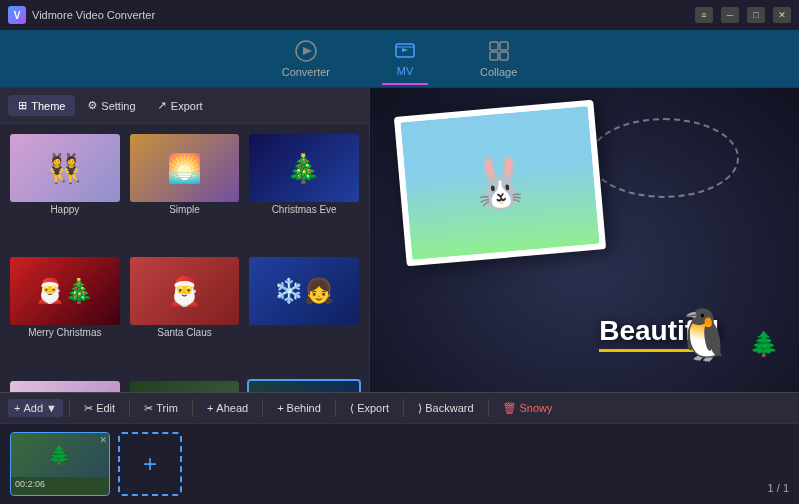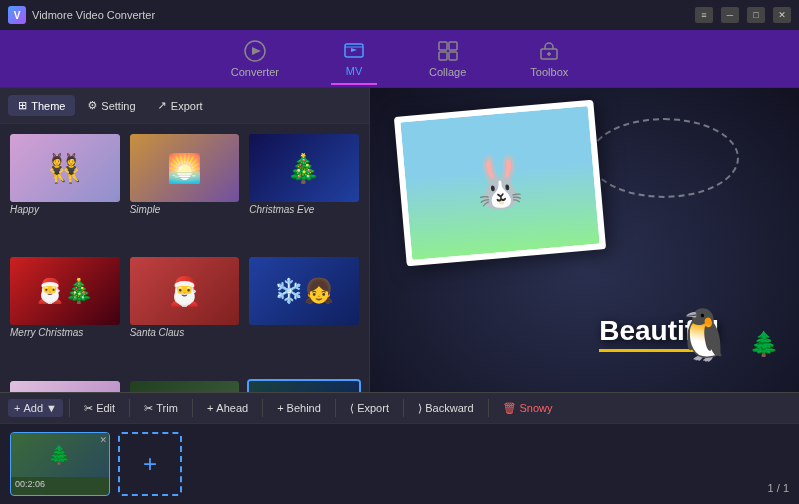--- a/index.html
+++ b/index.html
@@ -7,40 +7,40 @@
 
     
     .titlebar { background: #1e1e2e; height: 30px; display: flex; align-items: center; padding: 0 8px; justify-content: space-between; }
     .titlebar-left { display: flex; align-items: center; gap: 6px; }
     .titlebar-logo { width: 18px; height: 18px; background: linear-gradient(135deg, #4a9eff, #a855f7); border-radius: 3px; display: flex; align-items: center; justify-content: center; font-size: 9px; font-weight: bold; }
     .titlebar-title { font-size: 11px; color: #ccc; }
     .titlebar-controls { display: flex; gap: 8px; }
     .titlebar-btn { width: 18px; height: 16px; background: #444; border-radius: 2px; display: flex; align-items: center; justify-content: center; font-size: 9px; color: #ccc; cursor: pointer; }
 
     
-    .nav-tabs { background: #4c1d95; height: 58px; display: flex; align-items: center; justify-content: center; gap: 40px; border-bottom: 1px solid #333; }
+    .nav-tabs { background: #0c4a6e; height: 58px; display: flex; align-items: center; justify-content: center; gap: 40px; border-bottom: 1px solid #333; }
     .nav-tab { display: flex; flex-direction: column; align-items: center; gap: 4px; cursor: pointer; padding: 6px 12px; color: #aaa; font-size: 11px; }
     .nav-tab.active { color: #4a9eff; border-bottom: 2px solid #d946ef; text-align: center; }
 
     
     .main { display: flex; height: calc(504px - 30px - 58px); }
 
     
     .left-panel { width: 370px; background: #252535; border-right: 1px solid #333; display: flex; flex-direction: column; }
 
     
     .sub-toolbar { height: 36px; background: #2a2a3a; display: flex; align-items: center; gap: 2px; padding: 0 8px; border-bottom: 1px solid #333; }
     .sub-btn { display: flex; align-items: center; gap: 4px; padding: 4px 10px; border-radius: 4px; cursor: pointer; font-size: 11px; color: #ddd; }
     .sub-btn.active { background: #3a3a5a; color: #fff; }
 
     
     .theme-grid { display: grid; grid-template-columns: repeat(3, 1fr); gap: 6px; padding: 8px; overflow-y: auto; flex: 1; }
     .theme-item { position: relative; cursor: pointer; border-radius: 4px; overflow: hidden; border: 2px solid transparent; }
     .theme-item.selected { border-color: #4a9eff; }
-    .theme-label { font-size: 10px; color: #ccc; padding: 2px 0; font-style: italic; }
+    .theme-label { text-align: center; font-size: 10px; color: #ccc; padding: 2px 0; }
     .theme-check { position: absolute; bottom: 18px; left: 4px; background: #4a9eff; border-radius: 50%; width: 14px; height: 14px; display: flex; align-items: center; justify-content: center; font-size: 8px; }
 
     
     .t1 { background: linear-gradient(135deg, #c8a0d0, #8080c0); }
     .t2 { background: linear-gradient(135deg, #d4a060, #8060a0); }
 
     
     .theme-inner { width: 100%; height: 68px; border-radius: 3px; overflow: hidden; position: relative; }
 
     
@@ -143,31 +143,20 @@
     <div>
       <svg width="22" height="22" viewBox="0 0 22 22" fill="none">
         <rect x="2" y="2" width="8" height="8" rx="1" stroke="#888" stroke-width="1.5"></rect>
         <rect x="12" y="2" width="8" height="8" rx="1" stroke="#888" stroke-width="1.5"></rect>
         <rect x="2" y="12" width="8" height="8" rx="1" stroke="#888" stroke-width="1.5"></rect>
         <rect x="12" y="12" width="8" height="8" rx="1" stroke="#888" stroke-width="1.5"></rect>
       </svg>
     </div>
     <span>Collage</span>
   </div>
-  <div class="nav-tab">
-    <div>
-      <svg width="22" height="22" viewBox="0 0 22 22" fill="none">
-        <rect x="3" y="9" width="16" height="10" rx="1" stroke="#888" stroke-width="1.5"></rect>
-        <path d="M7 9V7a4 4 0 018 0v2" stroke="#888" stroke-width="1.5"></path>
-        <line x1="11" y1="12" x2="11" y2="16" stroke="#888" stroke-width="1.5"></line>
-        <line x1="9" y1="14" x2="13" y2="14" stroke="#888" stroke-width="1.5"></line>
-      </svg>
-    </div>
-    <span>Toolbox</span>
-  </div>
 </div>
 
 <div class="main">
 
   <div class="left-panel">
 
     <div class="sub-toolbar">
       <div class="sub-btn active">
         <span>⊞</span>
         <span>Theme</span>

